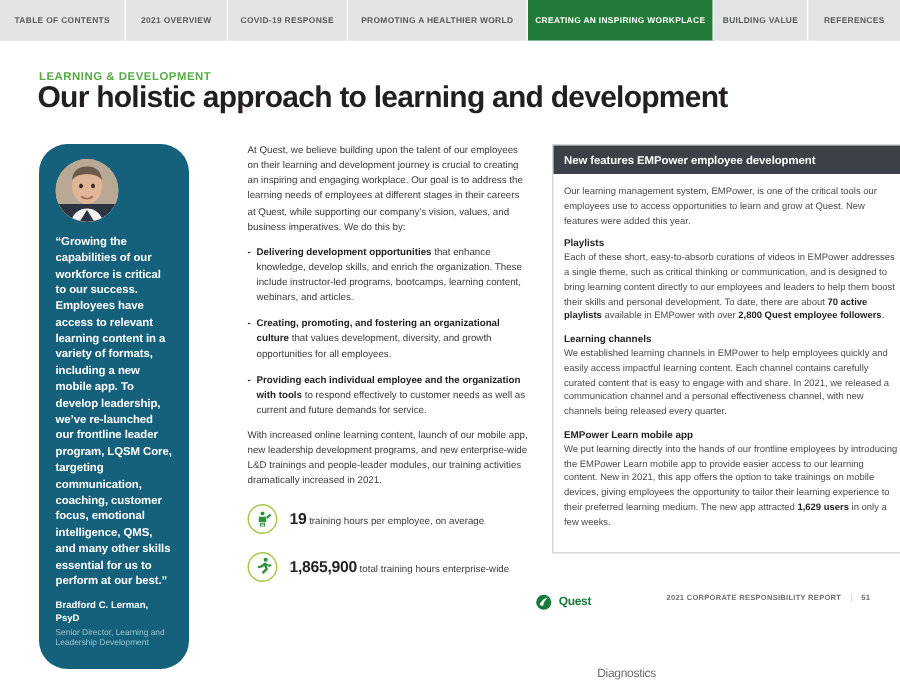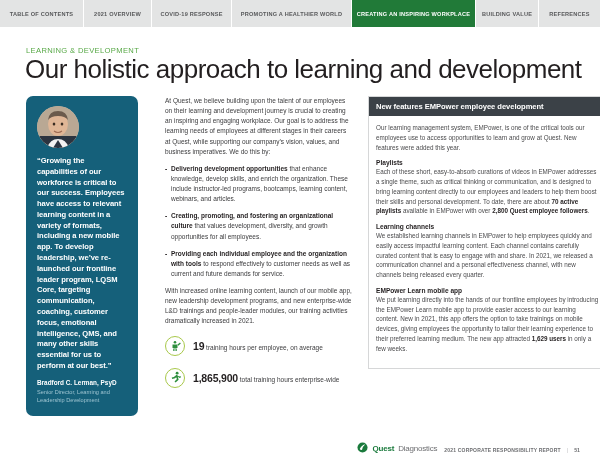--- a/index.html
+++ b/index.html
@@ -43,30 +43,30 @@
     color: #ffffff;
   }
   .nav-item.last { border-right: none; }
 
   
   .eyebrow {
     position: absolute;
     left: 26px;
     top: 46px;
     font-size: 7.6px;
-    font-weight: normal;
+    font-weight: bold;
     letter-spacing: 0.35px;
     color: #57a846;
   }
   .page-title {
     position: absolute;
     left: 25px;
     top: 54px;
-    font-size: 26px;
-    font-weight: normal;
+    font-size: 20px;
+    font-weight: bold;
     letter-spacing: -0.5px;
     color: #231f20;
     white-space: nowrap;
   }
 
   
   .col-left {
     position: absolute;
     left: 26px;
     top: 96px;
@@ -81,24 +81,24 @@
   .col-right {
     position: absolute;
     left: 368px;
     top: 96px;
     width: 208px;
   }
 
   
   .quote-card {
     background: #15607a;
-    border-radius: 7px;
+    border-radius: 19px;
     padding: 10px 11px 12px 11px;
     box-sizing: border-box;
-    width: 112px;
+    width: 100px;
   }
   .avatar {
     width: 42px;
     height: 42px;
     border-radius: 50%;
     overflow: hidden;
     margin-bottom: 8px;
     background: #c9b9a8;
     position: relative;
   }
@@ -209,21 +209,21 @@
     color: #231f20;
     margin: 0 0 1px 0;
   }
 
   
   .footer {
     position: absolute;
     right: 20px;
     bottom: 10px;
     display: flex;
-    align-items: flex-end;
+    align-items: flex-start;
     gap: 4px;
   }
   .logo-mark {
     width: 11px;
     height: 11px;
     flex: 0 0 11px;
   }
   .logo-quest {
     font-size: 8px;
     font-weight: bold;

